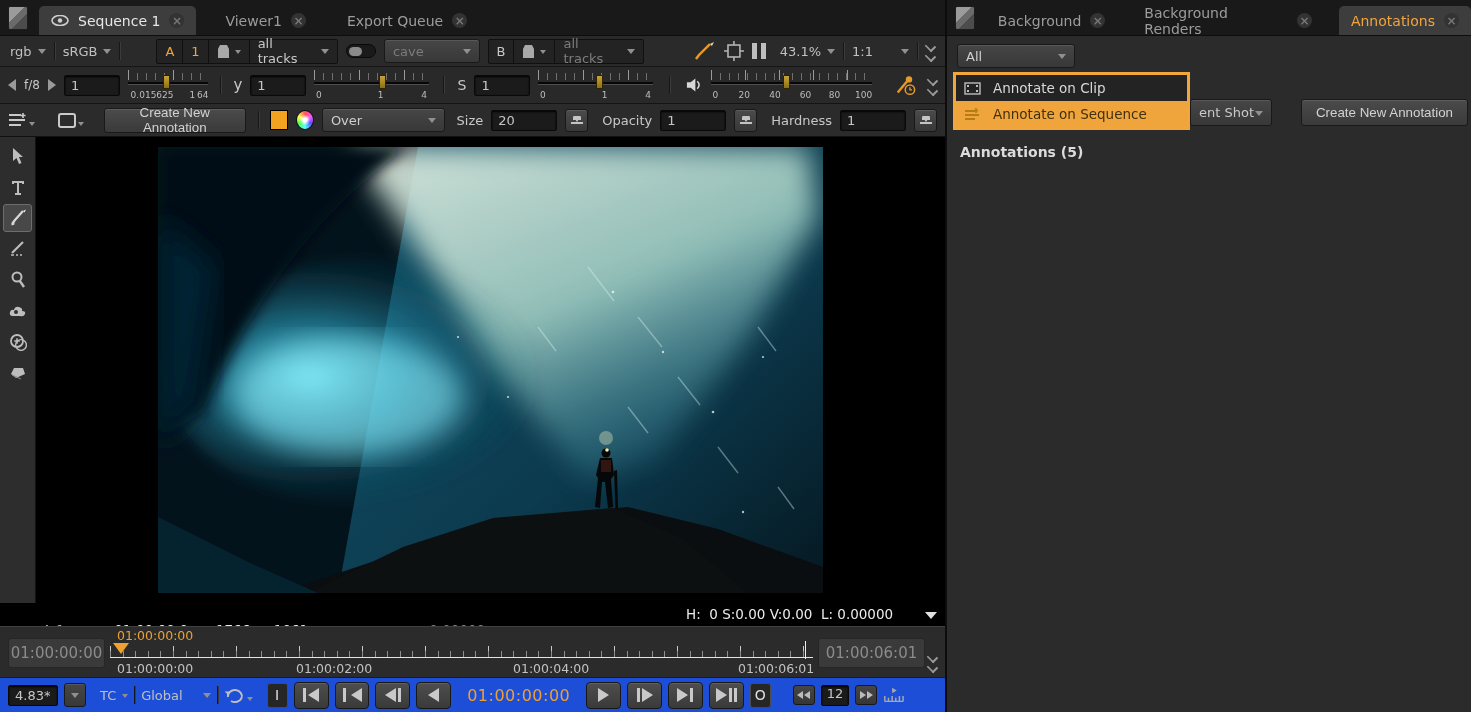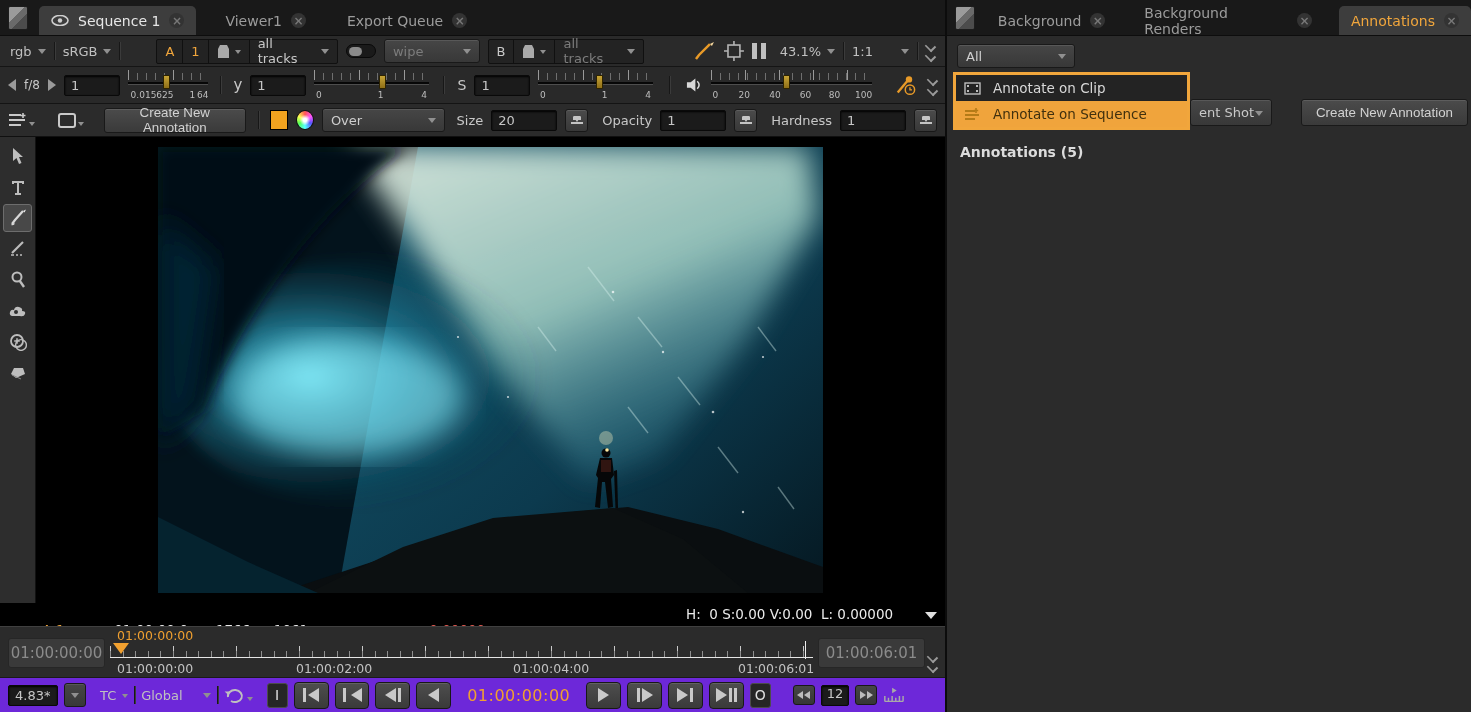--- a/index.html
+++ b/index.html
@@ -81,21 +81,21 @@
   .ruler{position:absolute;left:110px;top:1px;width:703px;height:48px}
   .rticks{position:absolute;left:0;right:0;top:16px;height:14px;border-bottom:1px solid #e6e6e6;
     background:repeating-linear-gradient(90deg,#8f8f8f 0 1px,transparent 1px 12.6px) bottom/100% 6px no-repeat,
                repeating-linear-gradient(90deg,#c9c9c9 0 1px,transparent 1px 63px) bottom/100% 11px no-repeat}
   .rlabel{position:absolute;top:33px;font-size:12.5px;color:#c2c2c2;white-space:nowrap}
   .phead{position:absolute;left:3px;top:15px;width:0;height:0;border:8px solid transparent;border-top:11px solid #f0a030}
   .pheadlbl{position:absolute;left:7px;top:0;color:#f0a030;font-size:12.5px}
   .outmark{position:absolute;left:695px;top:13px;width:1px;height:18px;background:#eee}
 
   
-  .tr{position:absolute;left:0;top:677px;width:945px;height:35px;background:#6d28d9;border-top:1px solid #1a1a1a;
+  .tr{position:absolute;left:0;top:677px;width:945px;height:35px;background:#1d4ed8;border-top:1px solid #1a1a1a;
       display:flex;align-items:center;padding:0 8px;gap:6px}
   .pbtn{width:38px;height:27px;display:flex;align-items:center;justify-content:center;gap:2px;
         background:linear-gradient(#4e4e4e,#3a3a3a);border:1px solid #181818;border-radius:4px;box-shadow:inset 0 1px 0 #616161}
   .pbtn .t-l{width:0;height:0;border:7px solid transparent;border-right:11px solid #c9c9c9;border-left:none}
   .pbtn .t-r{width:0;height:0;border:7px solid transparent;border-left:11px solid #c9c9c9;border-right:none}
   .pbtn .bar{width:3px;height:14px;background:#c9c9c9}
   .iobtn{width:23px;height:25px;display:flex;align-items:center;justify-content:center;background:#262626;
          border:1px solid #4c4c4c;border-radius:3px;color:#e0e0e0;font-size:14px}
   .fbtn{width:24px;height:20px;display:flex;align-items:center;justify-content:center;gap:1px;
         background:linear-gradient(#464646,#363636);border:1px solid #181818;border-radius:3px}
@@ -167,21 +167,21 @@
         </div>
         <div class="cell">
             <span>all tracks</span>
             <i class="car"></i>
           </div>
       </div>
       <div class="toggle">
           <i></i>
         </div>
       <div class="ddown dim" style="width:96px">
-          <span>wipe</span>
+          <span>cave</span>
           <i class="car"></i>
         </div>
       <div class="grp">
         <div class="cell">
             <span>B</span>
           </div>
         <div class="cell">
           <svg width="13" height="15" viewBox="0 0 13 15">
               <path d="M3 1 h7 l2 4 v9 h-11 v-9 z" fill="#a9a9a9"></path>
             </svg>

